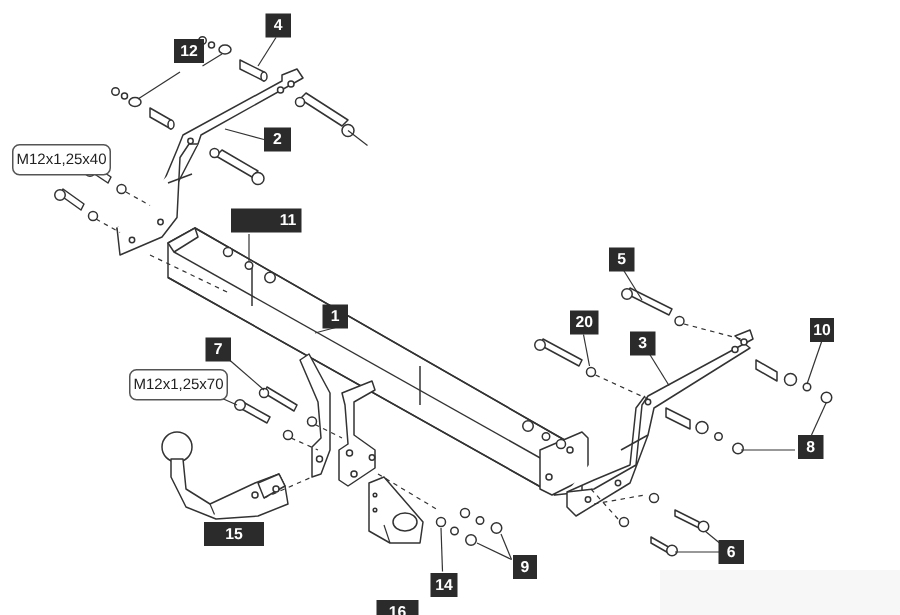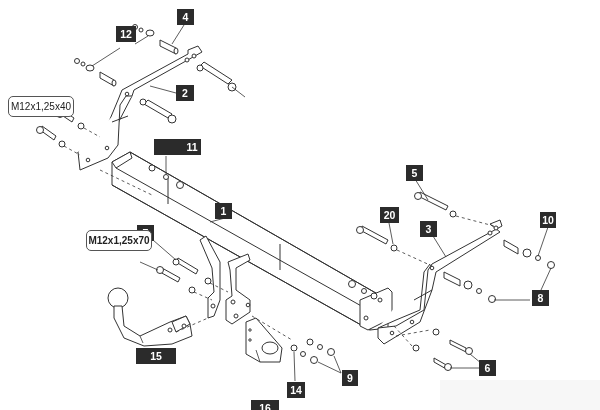--- a/index.html
+++ b/index.html
@@ -219,14 +219,14 @@
 <div class="lbl" style="left:420px;top:221px;width:17px;">3</div>
 <div class="lbl" style="left:540px;top:212px;width:16px;">10</div>
 <div class="lbl" style="left:532px;top:290px;width:17px;">8</div>
 <div class="lbl" style="left:479px;top:360px;width:17px;">6</div>
 <div class="lbl" style="left:136px;top:348px;width:40px;">15</div>
 <div class="lbl" style="left:251px;top:363px;width:28px;margin-top:37px;">16</div>
 <div class="lbl" style="left:287px;top:382px;width:18px;">14</div>
 <div class="lbl" style="left:342px;top:370px;width:16px;">9</div>
 
 <div class="callout" style="left:8px;top:96px;width:64px;">M12x1,25x40</div>
-<div class="callout" style="left:86px;top:230px;width:64px;font-weight:bold;">M12x1,25x70</div>
+<div class="callout" style="left:86px;top:246px;width:64px;">M12x1,25x70</div>
 </div>
 
 </body></html>

